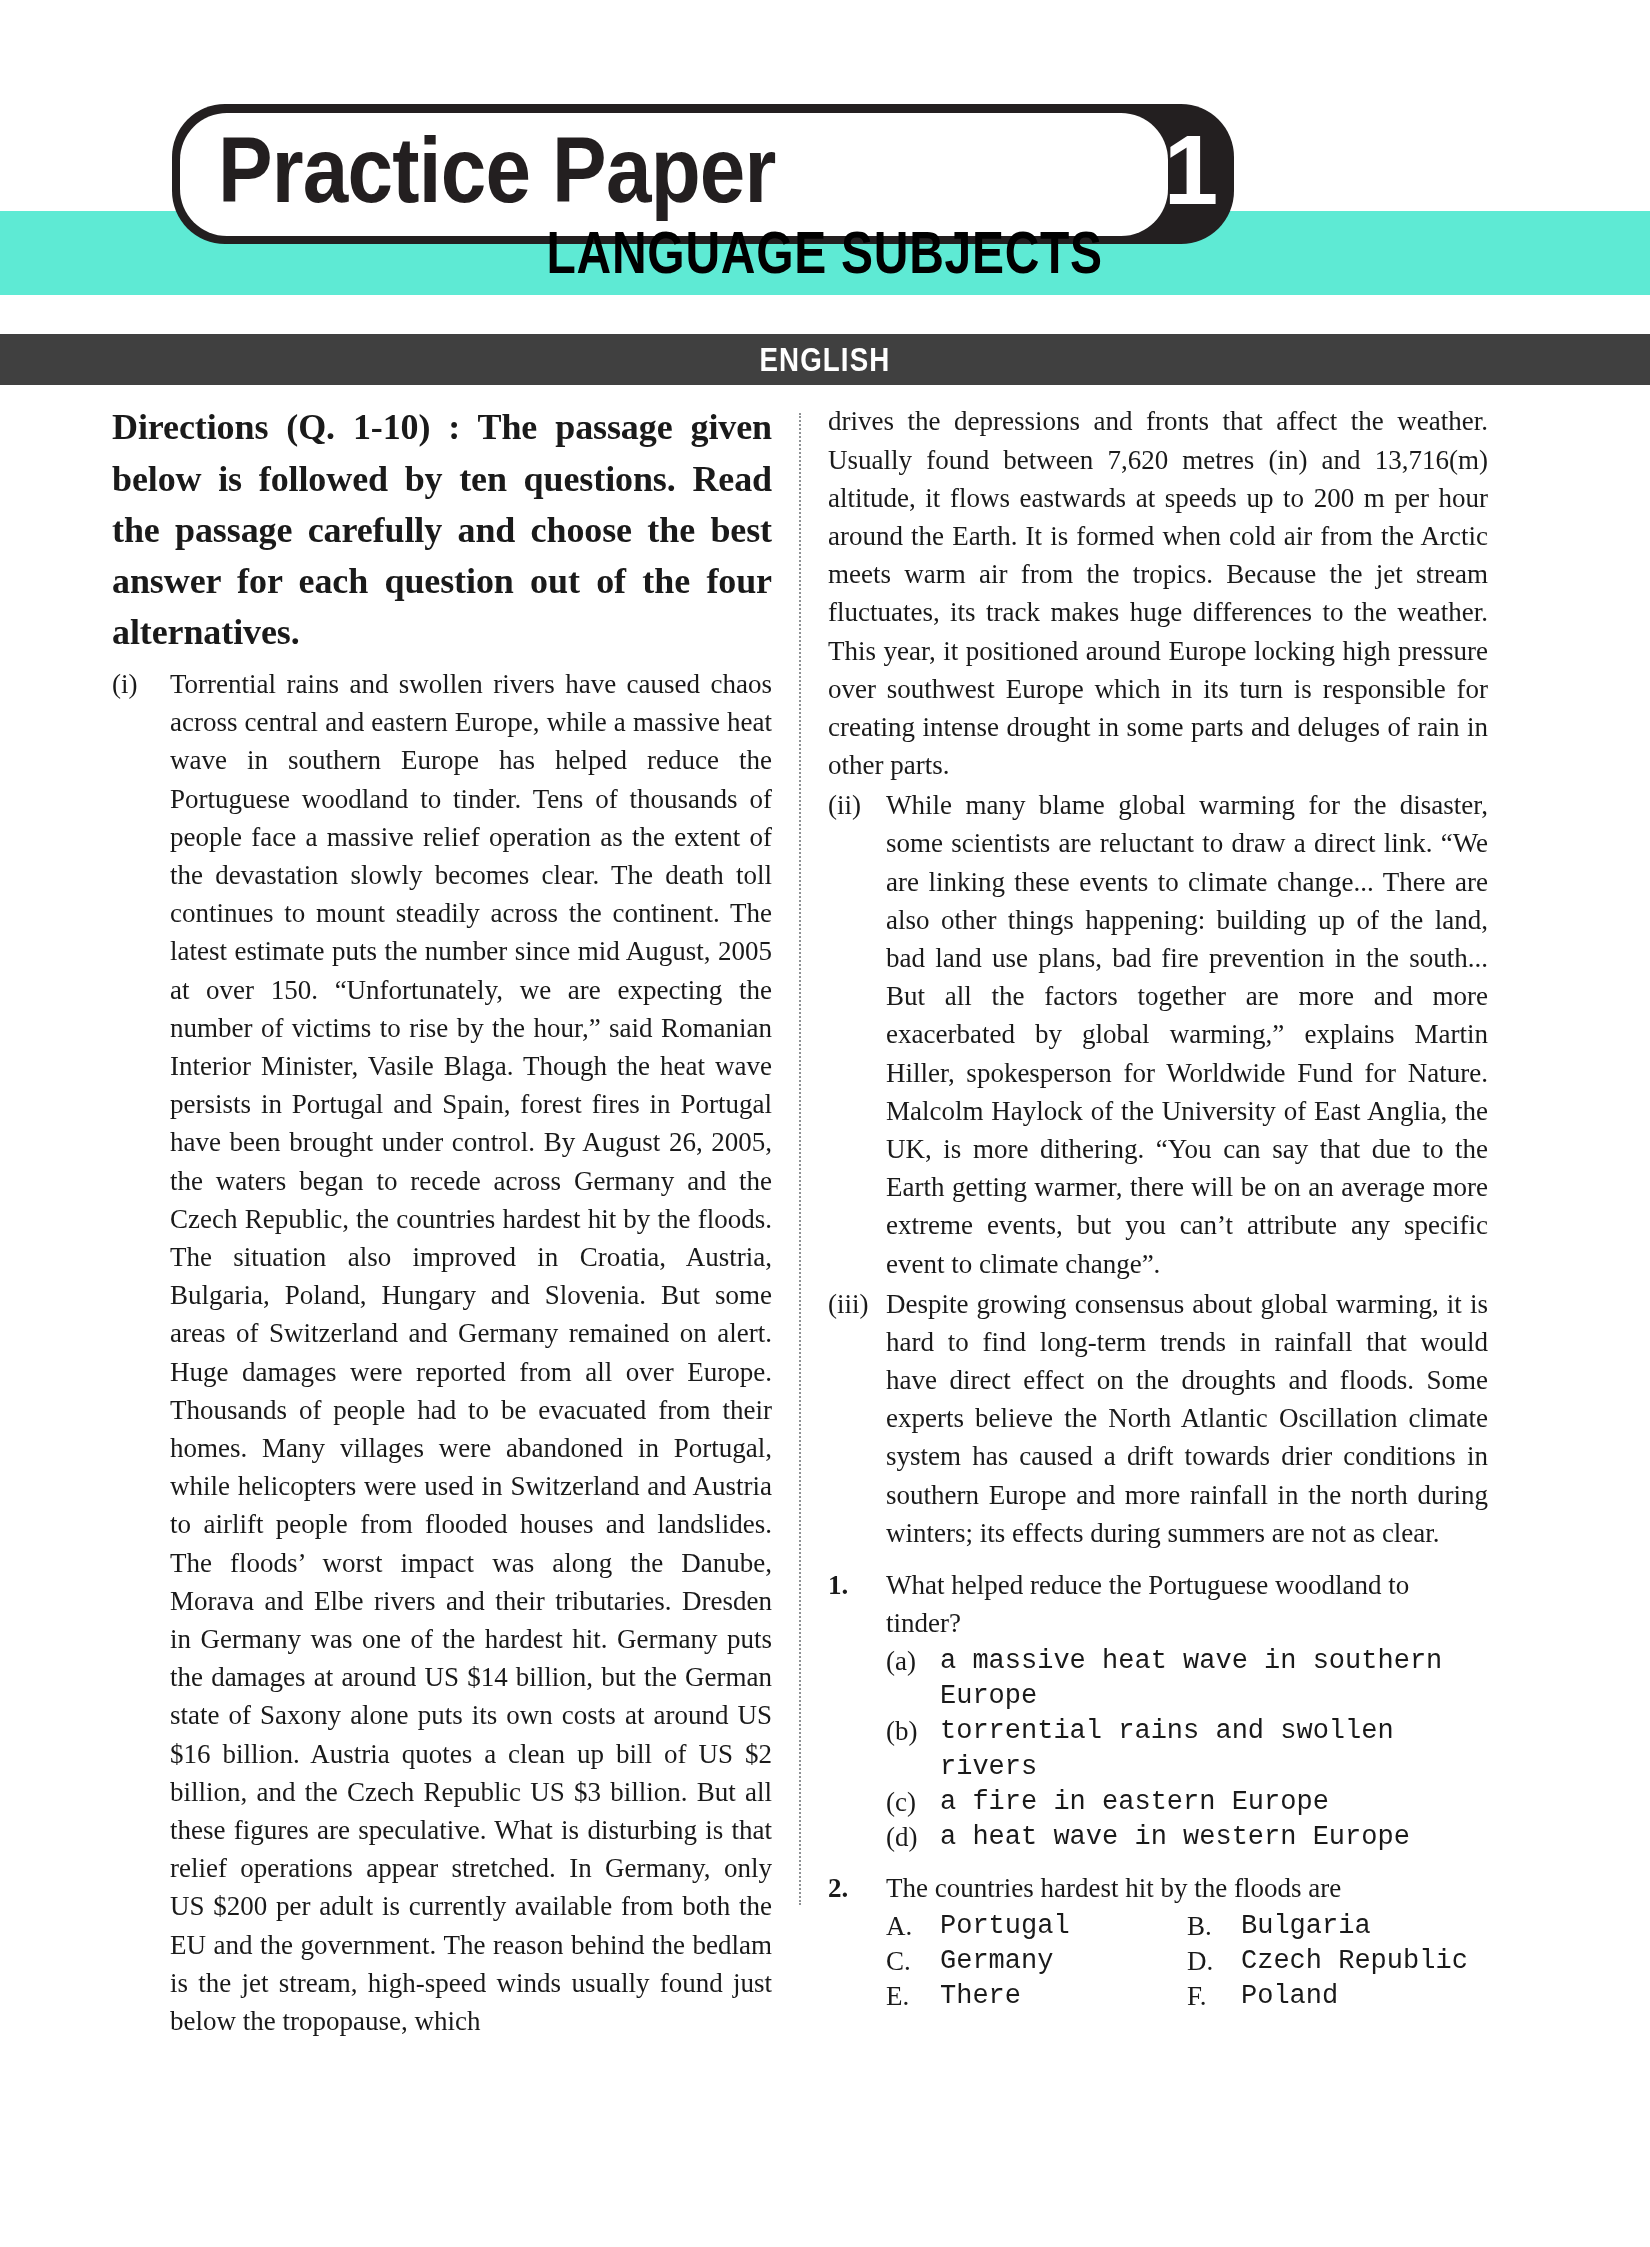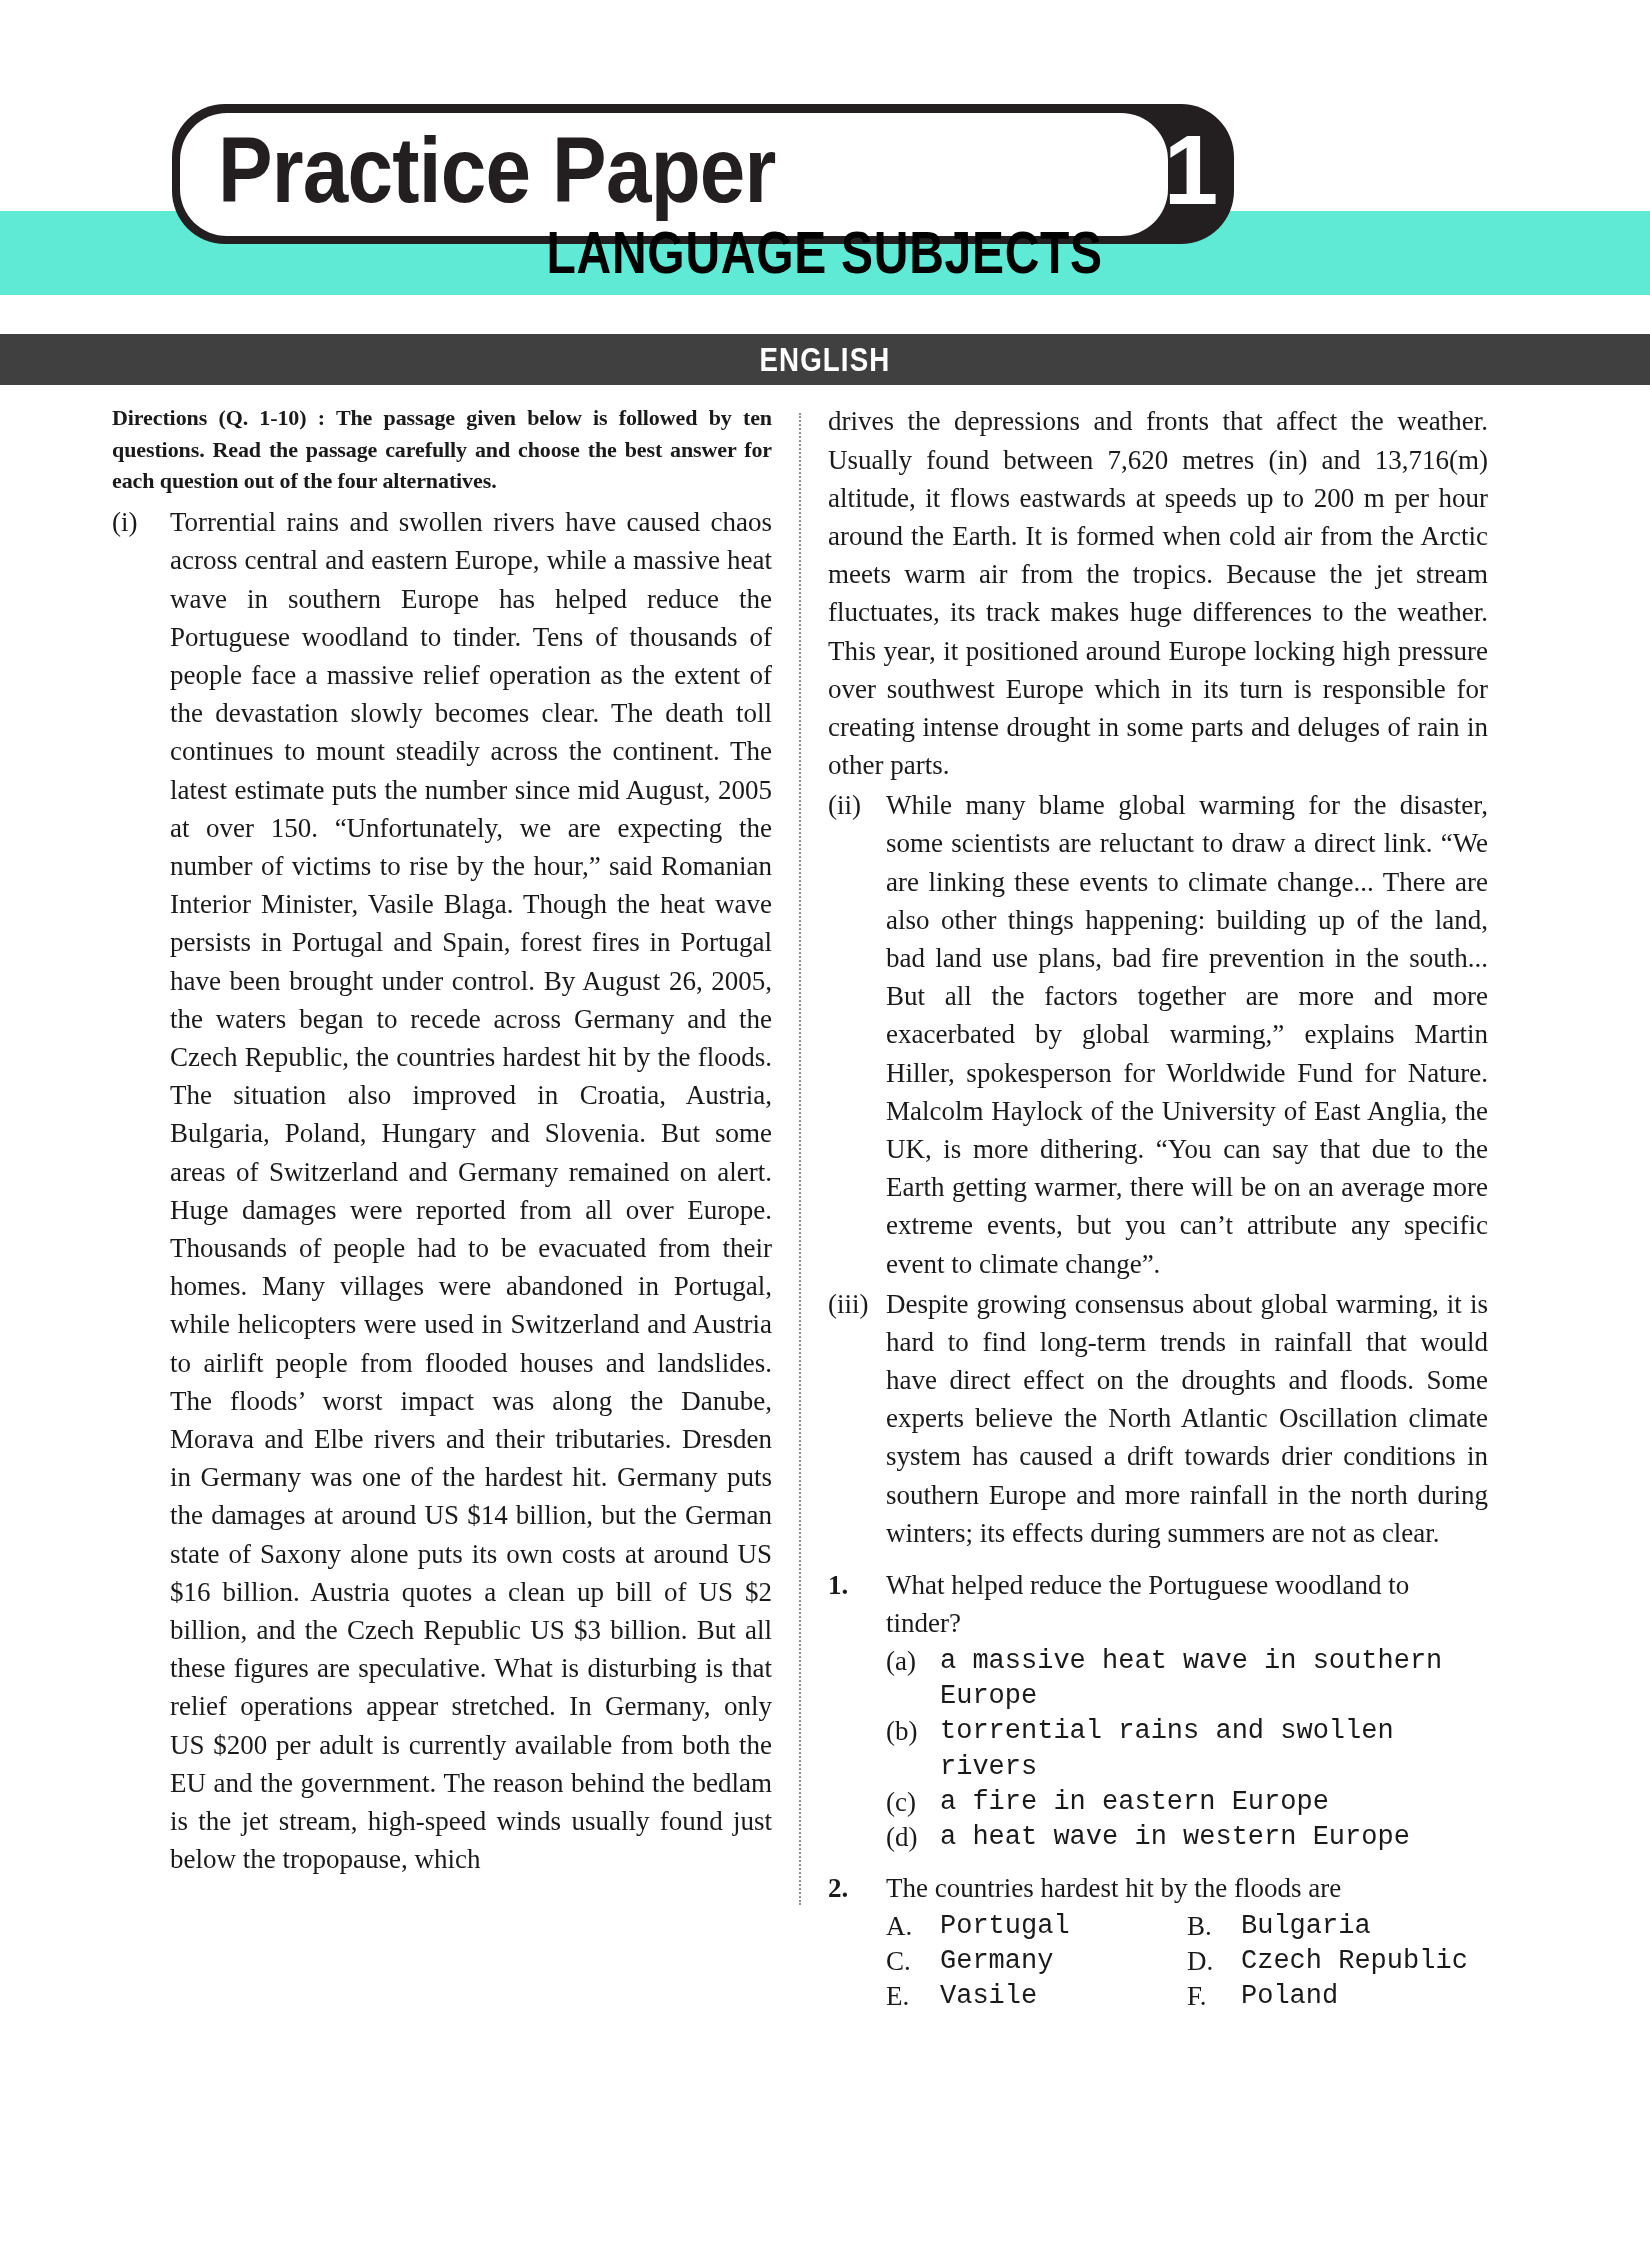--- a/index.html
+++ b/index.html
@@ -145,21 +145,21 @@
   
   .passage-title {
     text-align: center;
     font-weight: bold;
     font-size: 26px;
     line-height: 1.25;
     margin: 0 0 12.3px 0;
   }
   .directions {
     font-weight: bold;
-    font-size: 22px;
+    font-size: 36px;
     line-height: 1.42;
     text-align: justify;
     text-justify: inter-word;
     margin: 0 0 7px 0;
     letter-spacing: -0.1px;
   }
   .para {
     display: flex;
     font-size: 27px;
     line-height: 1.415;
@@ -317,21 +317,21 @@
             <span class="opt-text">Germany</span>
           </div>
           <div class="opt-cell">
             <span class="opt-key">D.</span>
             <span class="opt-text">Czech Republic</span>
           </div>
         </div>
         <div class="opt-grid">
           <div class="opt-cell">
             <span class="opt-key">E.</span>
-            <span class="opt-text">Vasile</span>
+            <span class="opt-text">There</span>
           </div>
           <div class="opt-cell">
             <span class="opt-key">F.</span>
             <span class="opt-text">Poland</span>
           </div>
         </div>
       </div>
     </div>
   </div>
 </div>

